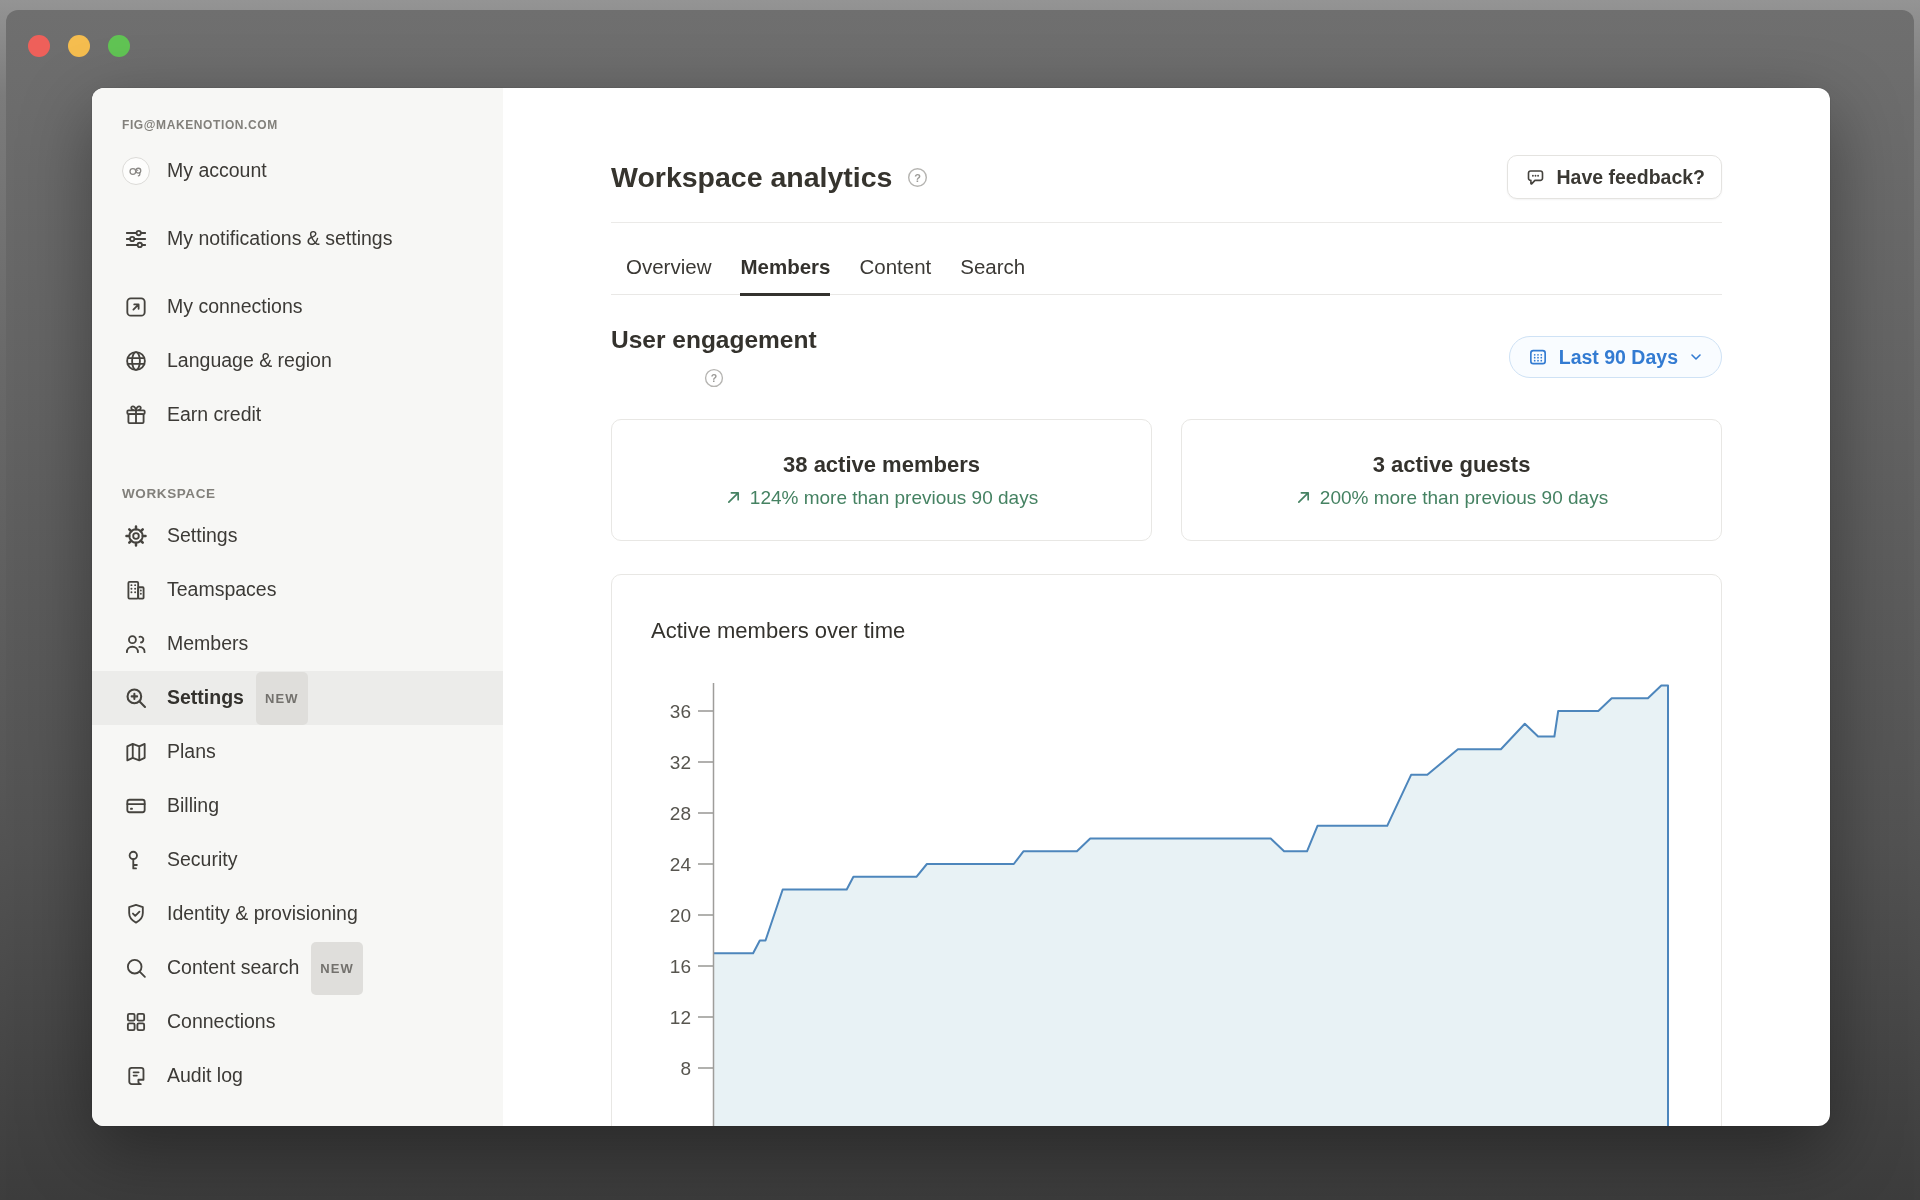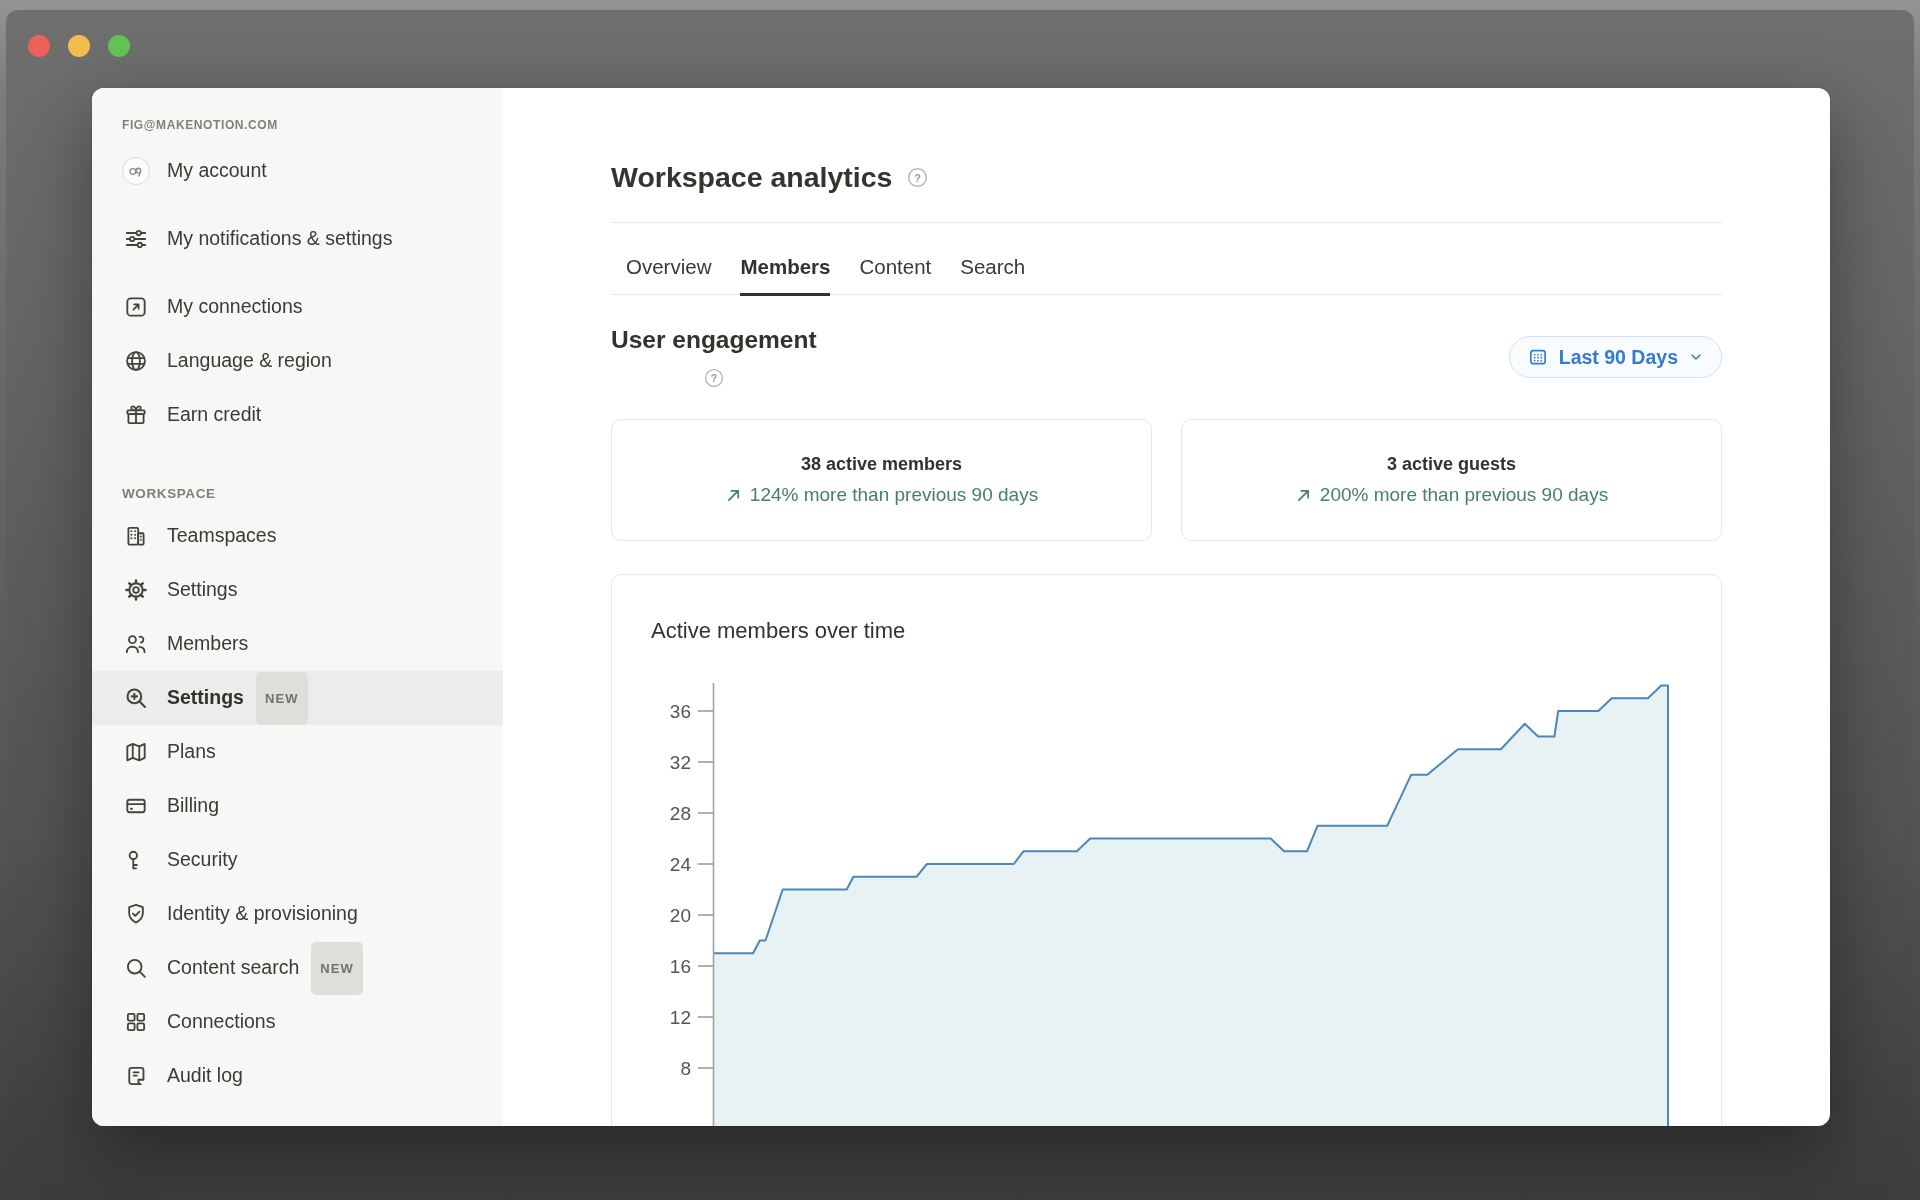--- a/index.html
+++ b/index.html
@@ -56,21 +56,21 @@
     border-bottom:3px solid transparent;cursor:pointer;}
   .tab.active{font-weight:600;color:#33312d;border-bottom-color:#34322e;}
   .section-row{display:flex;align-items:center;justify-content:space-between;margin-top:40px;height:44px;}
   .section-title{display:flex;align-items:center;gap:13px;flex-direction:column;}
   .section-title h2{margin:0;font-size:24.5px;font-weight:700;color:#34322d;}
   .range-btn{display:flex;align-items:center;gap:10px;height:42px;padding:0 17px;border-radius:22px;
     border:1px solid #cfe2f5;background:#f9fcff;color:#337bd2;font-size:19.5px;font-weight:600;cursor:pointer;}
   .stats{display:flex;gap:29px;margin-top:40px;}
   .stat-card{flex:1;height:122px;border:1px solid #e8e7e4;border-radius:10px;background:#fff;
     display:flex;flex-direction:column;align-items:center;justify-content:center;gap:9px;box-sizing:border-box;}
-  .stat-value{font-size:18px;font-weight:700;color:#34322d;}
+  .stat-value{font-size:22px;font-weight:700;color:#34322d;}
   .stat-delta{display:flex;align-items:center;gap:8px;font-size:19px;color:#458262;}
   .chart-card{margin-top:33px;height:705px;border:1px solid #e8e7e4;border-radius:10px;background:#fff;position:relative;}
   .chart-title{position:absolute;top:43px;left:39px;font-size:22px;font-weight:400;color:#34322d;z-index:2;}
   #chart-svg{position:absolute;left:0;top:0;}
 </style>
 </head>
 <body>
 
 <div class="window">
   <div class="traffic">
@@ -136,20 +136,31 @@
           <svg width="26" height="26" viewBox="0 0 24 24" class="ic">
             <rect x="5" y="11.2" width="14" height="8.3" rx="1"></rect>
             <rect x="4" y="7.8" width="16" height="3.4" rx="1"></rect>
             <path d="M12 7.8v11.7M9.7 7.5C7.8 7.5 6.8 5 8.4 4.2 10 3.4 11.6 5.3 12 7.5c.4-2.2 2-4.1 3.6-3.3 1.6.8.6 3.3-1.3 3.3"></path>
           </svg>
         </span>
         <span class="slabel">Earn credit</span>
       </div>
 
       <div class="sechead">WORKSPACE</div>
+
+      <div class="srow">
+        <span class="sicon">
+          <svg width="26" height="26" viewBox="0 0 24 24" class="ic">
+            <circle cx="12" cy="12" r="6.2"></circle>
+              <circle cx="12" cy="12" r="2.6"></circle>
+            <path stroke-width="2.3" d="M18.2 12h2.6M16.38 16.38l1.84 1.84M12 18.2v2.6M7.62 16.38l-1.84 1.84M5.8 12H3.2M7.62 7.62L5.78 5.78M12 5.8V3.2M16.38 7.62l1.84-1.84"></path>
+          </svg>
+        </span>
+        <span class="slabel">Settings</span>
+      </div>
 
       <div class="srow">
         <span class="sicon">
           <svg width="26" height="26" viewBox="0 0 24 24" class="ic">
             <rect x="5" y="4.5" width="9" height="15.5" rx="1"></rect>
             <rect x="14" y="9.5" width="5" height="10.5" rx="0.8"></rect>
             <circle class="fl" cx="7.8" cy="7.5" r="0.9"></circle>
               <circle class="fl" cx="11.2" cy="7.5" r="0.9"></circle>
             <circle class="fl" cx="7.8" cy="10.8" r="0.9"></circle>
               <circle class="fl" cx="11.2" cy="10.8" r="0.9"></circle>
@@ -158,31 +169,20 @@
             <circle class="fl" cx="16.5" cy="12.5" r="0.85"></circle>
               <circle class="fl" cx="16.5" cy="15.5" r="0.85"></circle>
           </svg>
         </span>
         <span class="slabel">Teamspaces</span>
       </div>
 
       <div class="srow">
         <span class="sicon">
           <svg width="26" height="26" viewBox="0 0 24 24" class="ic">
-            <circle cx="12" cy="12" r="6.2"></circle>
-              <circle cx="12" cy="12" r="2.6"></circle>
-            <path stroke-width="2.3" d="M18.2 12h2.6M16.38 16.38l1.84 1.84M12 18.2v2.6M7.62 16.38l-1.84 1.84M5.8 12H3.2M7.62 7.62L5.78 5.78M12 5.8V3.2M16.38 7.62l1.84-1.84"></path>
-          </svg>
-        </span>
-        <span class="slabel">Settings</span>
-      </div>
-
-      <div class="srow">
-        <span class="sicon">
-          <svg width="26" height="26" viewBox="0 0 24 24" class="ic">
             <circle cx="8.7" cy="8" r="3.2"></circle>
             <path d="M3.6 19.5c0-3.1 2.2-5 5.1-5s5.1 1.9 5.1 5"></path>
             <path d="M15.2 5.4a2.7 2.7 0 1 1 1.4 5.2M15.1 14.7c2.9.1 4.8 1.9 4.8 4.8"></path>
           </svg>
         </span>
         <span class="slabel">Members</span>
       </div>
 
       <div class="srow active">
         <span class="sicon">
@@ -271,20 +271,29 @@
     <div class="main">
 
       <div class="title-row">
         <div class="ttl">
           <span class="page-title">Workspace analytics</span>
           <svg width="23" height="23" viewBox="0 0 24 24" class="ichelp">
             <circle cx="12" cy="12" r="9.2"></circle>
             <text x="12" y="16.2" text-anchor="middle" font-size="11.5" font-weight="600" fill="#9b9a97" stroke="none">?</text>
           </svg>
         </div>
+        <button class="feedback-btn">
+          <svg width="23" height="23" viewBox="0 0 24 24" class="ic">
+            <path d="M7 5.2h10a2.3 2.3 0 0 1 2.3 2.3v5.2a2.3 2.3 0 0 1-2.3 2.3h-5.6L8 18.6c-.3.3-.8 0-.8-.4V15h-.2a2.3 2.3 0 0 1-2.3-2.3V7.5A2.3 2.3 0 0 1 7 5.2z"></path>
+            <circle class="fl" cx="9.3" cy="10.2" r="0.95"></circle>
+              <circle class="fl" cx="12" cy="10.2" r="0.95"></circle>
+              <circle class="fl" cx="14.7" cy="10.2" r="0.95"></circle>
+          </svg>
+          <span>Have feedback?</span>
+        </button>
       </div>
 
       <div class="divider"></div>
 
       <div class="tabs">
         <div class="tab">Overview</div>
         <div class="tab active">Members</div>
         <div class="tab">Content</div>
         <div class="tab">Search</div>
       </div>

